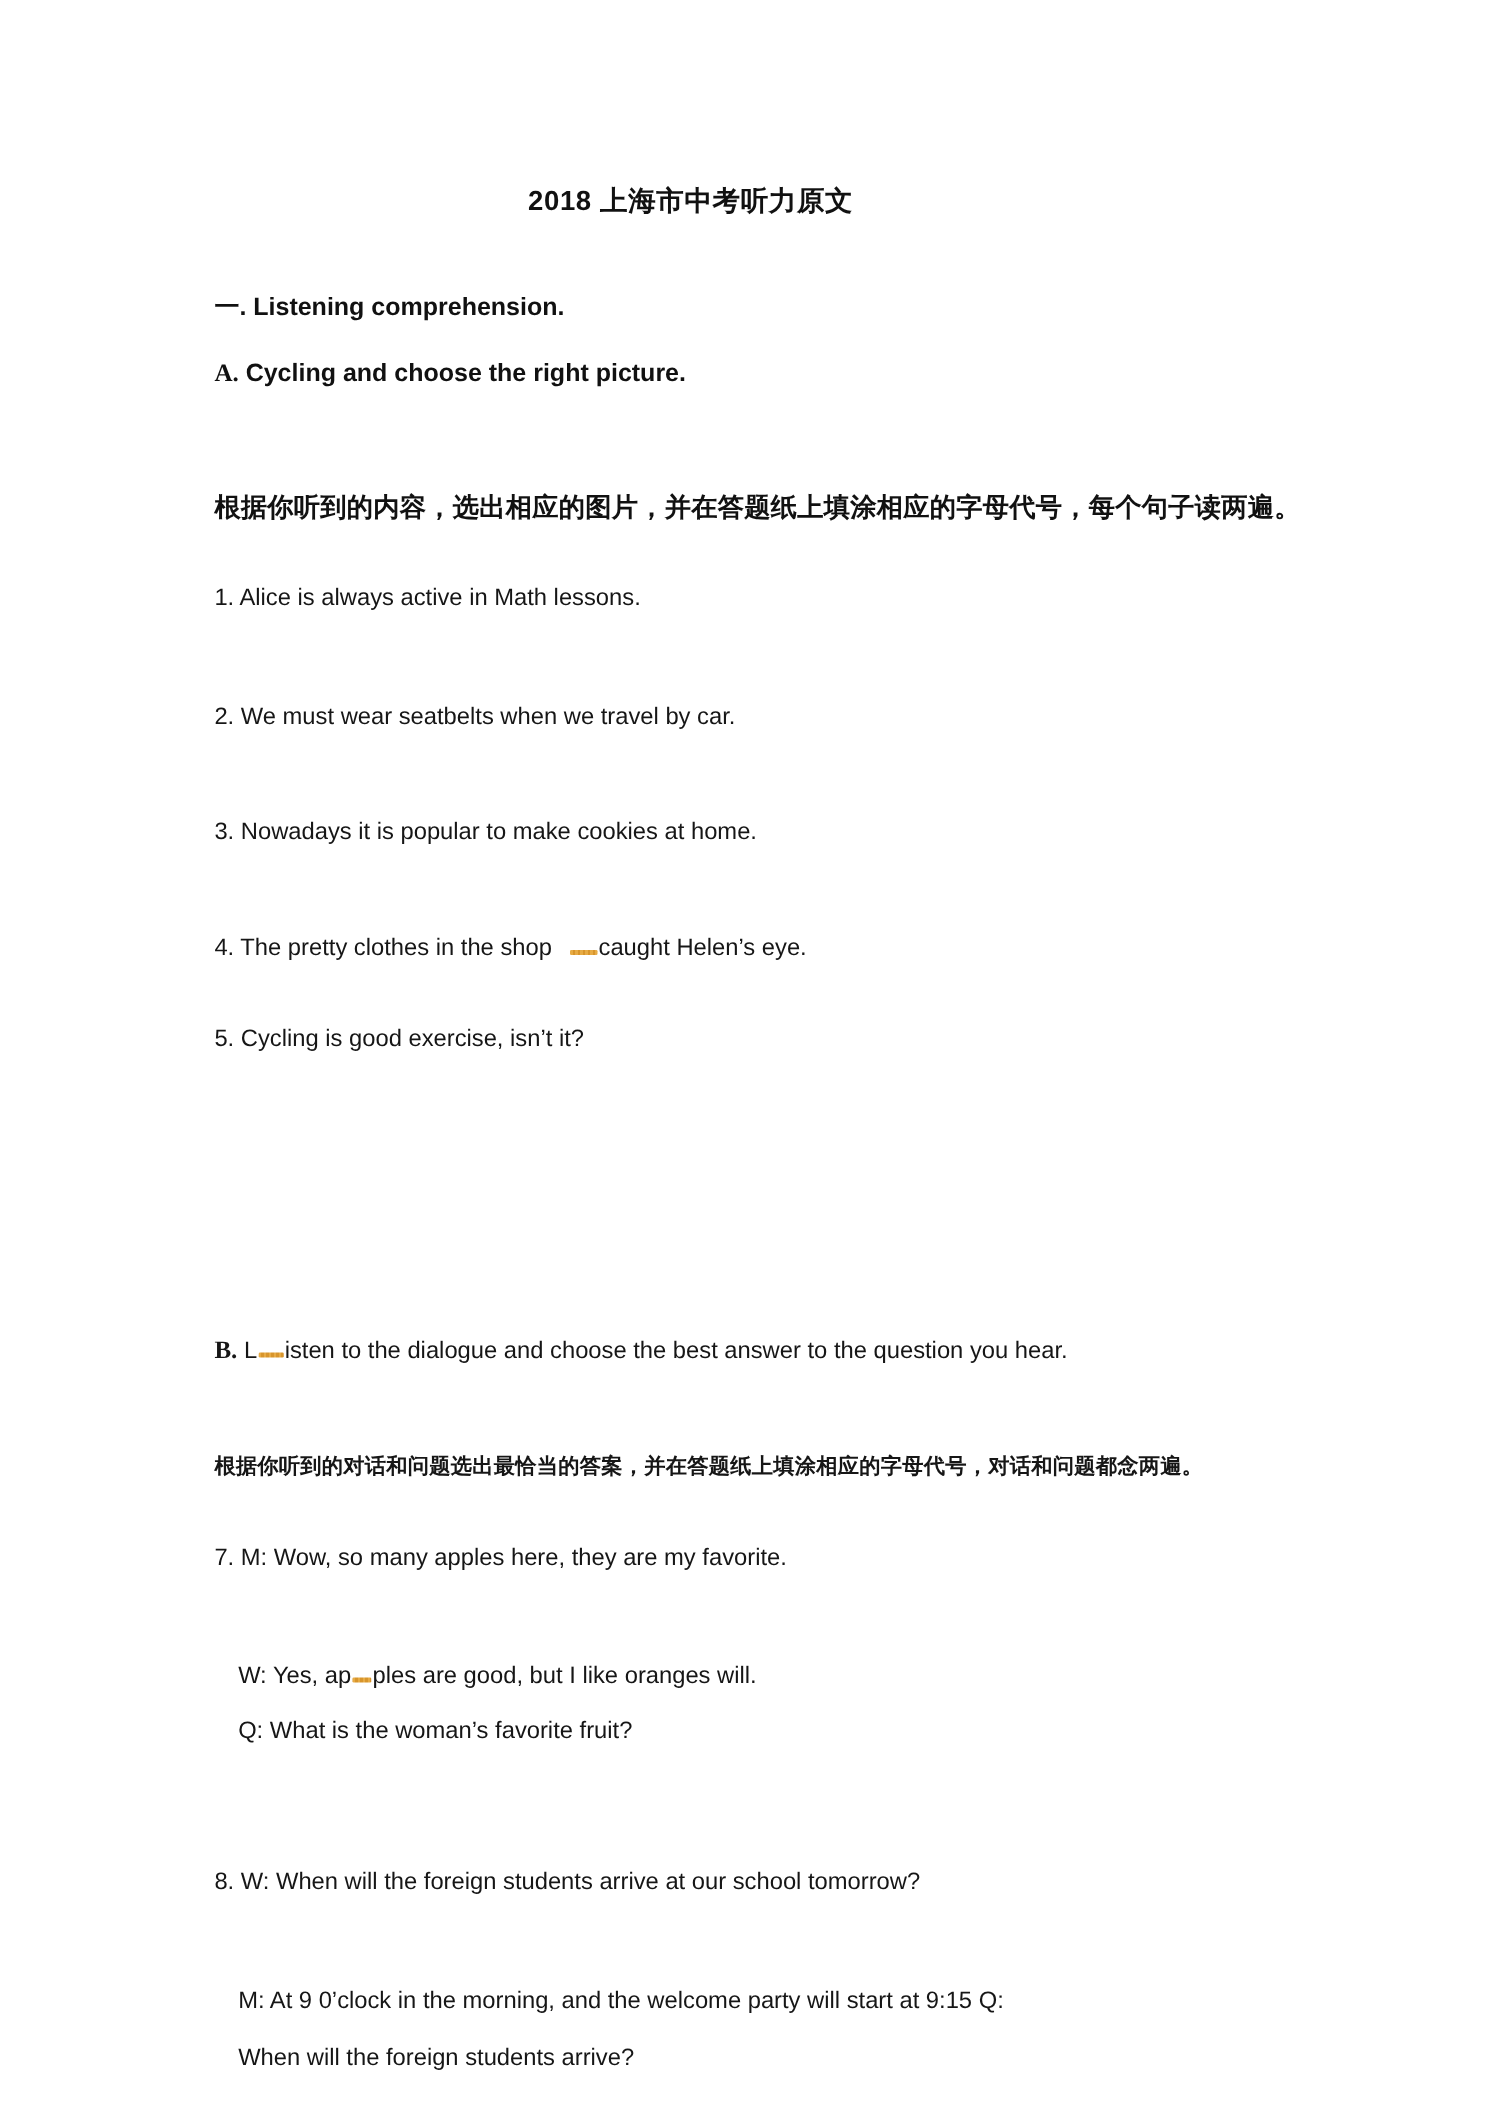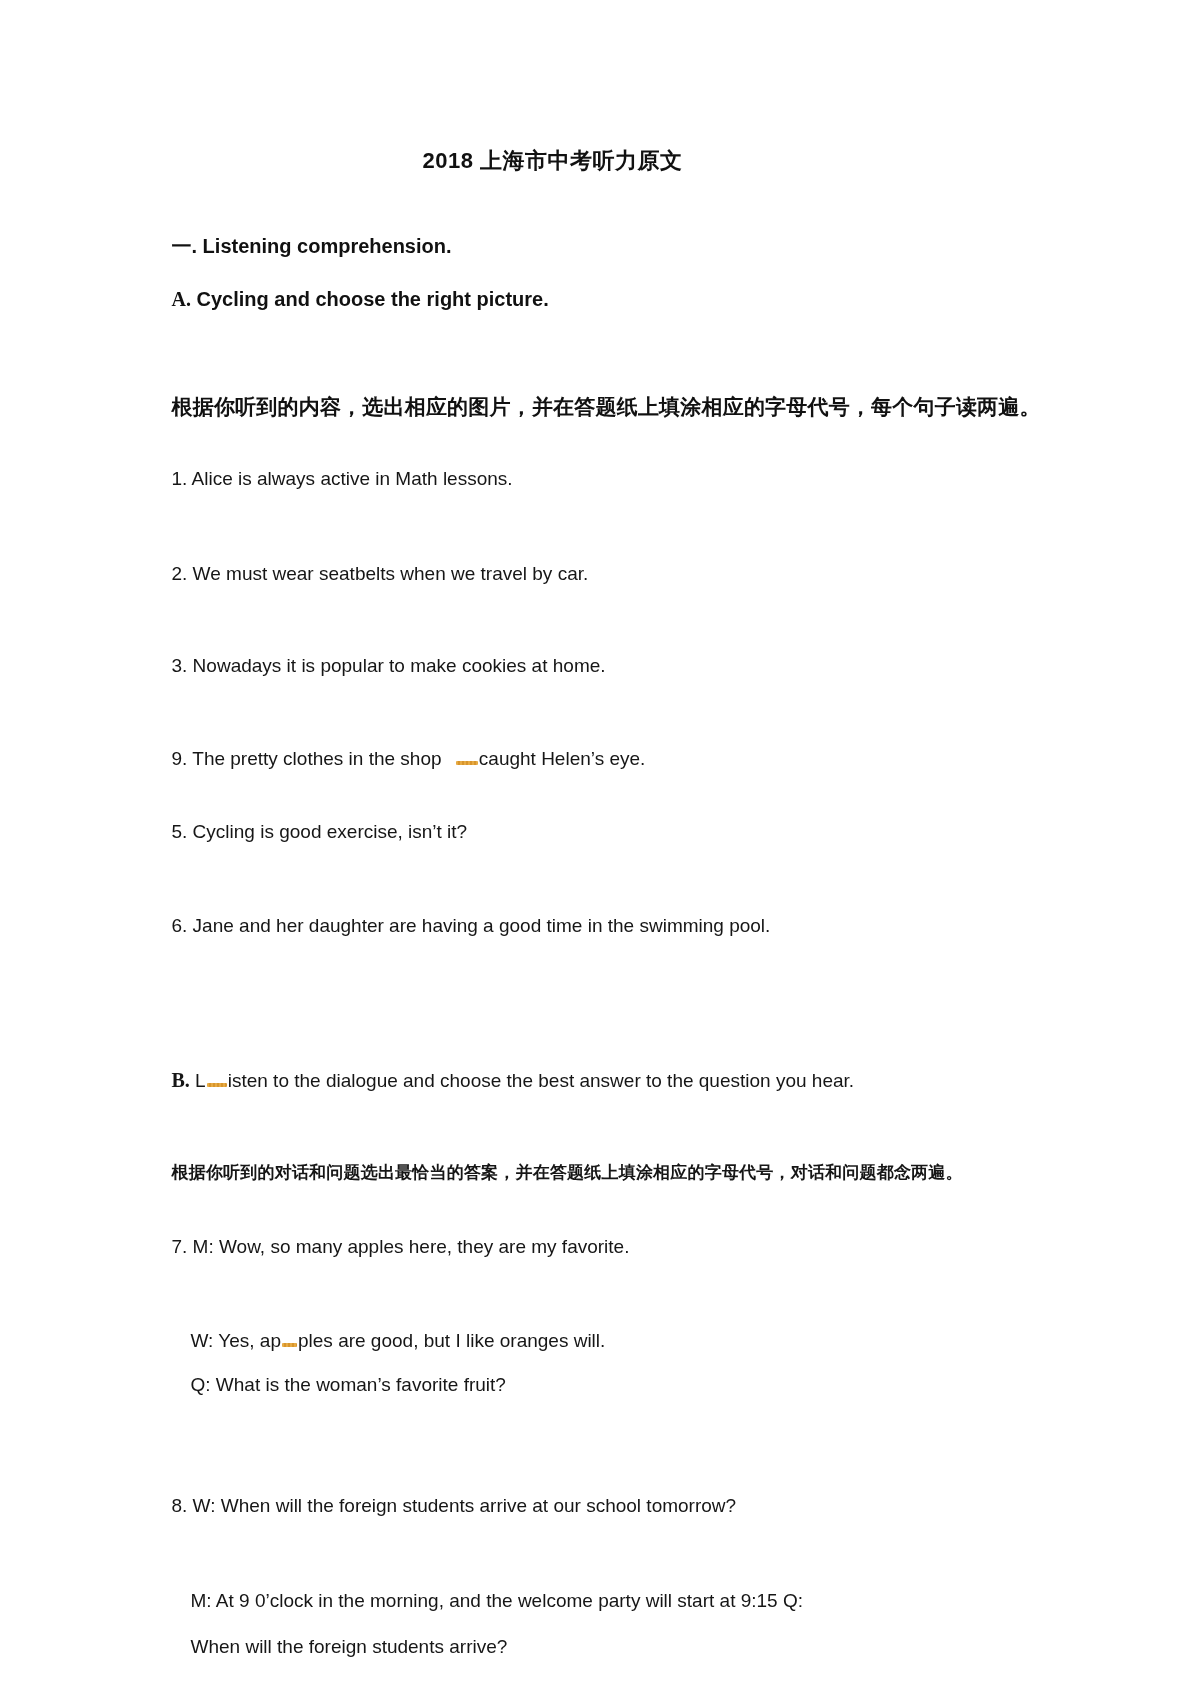--- a/index.html
+++ b/index.html
@@ -87,25 +87,24 @@
   <p class="line heading" style="top:266px"><span class="serif-letter">A.</span><span> Cycling and choose the right picture.</span></p>
 
   <p class="line cn-bold" style="top:372px">根据你听到的内容，选出相应的图片，并在答题纸上填涂相应的字母代号，每个句子读两遍。</p>
 
   <p class="line" style="top:448px">1. Alice is always active in Math lessons.</p>
 
   <p class="line" style="top:543px">2. We must wear seatbelts when we travel by car.</p>
 
   <p class="line" style="top:635px">3. Nowadays it is popular to make cookies at home.</p>
 
-  <p class="line" style="top:728px"><span>9. The pretty clothes in the shop </span><span class="orange-mark mark-w22"></span><span>caught Helen’s eye.</span></p>
+  <p class="line" style="top:728px"><span>4. The pretty clothes in the shop </span><span class="orange-mark mark-w22"></span><span>caught Helen’s eye.</span></p>
 
   <p class="line" style="top:801px">5. Cycling is good exercise, isn’t it?</p>
 
-  <p class="line" style="top:895px">6. Jane and her daughter are having a good time in the swimming pool.</p>
 
   <p class="line" style="top:1048px"><span class="serif-letter" style="font-size:20px">B.</span><span class="b-regular"> L</span><span class="orange-mark mark-w20"></span><span class="b-regular">isten to the dialogue and choose the best answer to the question you hear.</span></p>
 
   <p class="line cn-regular" style="top:1145px">根据你听到的对话和问题选出最恰当的答案，并在答题纸上填涂相应的字母代号，对话和问题都念两遍。</p>
 
   <p class="line" style="top:1216px">7. M: Wow, so many apples here, they are my favorite.</p>
 
   <p class="line indent" style="top:1310px"><span>W: Yes, ap</span><span class="orange-mark mark-w15"></span><span>ples are good, but I like oranges will.</span></p>
 
   <p class="line indent" style="top:1354px">Q: What is the woman’s favorite fruit?</p>

